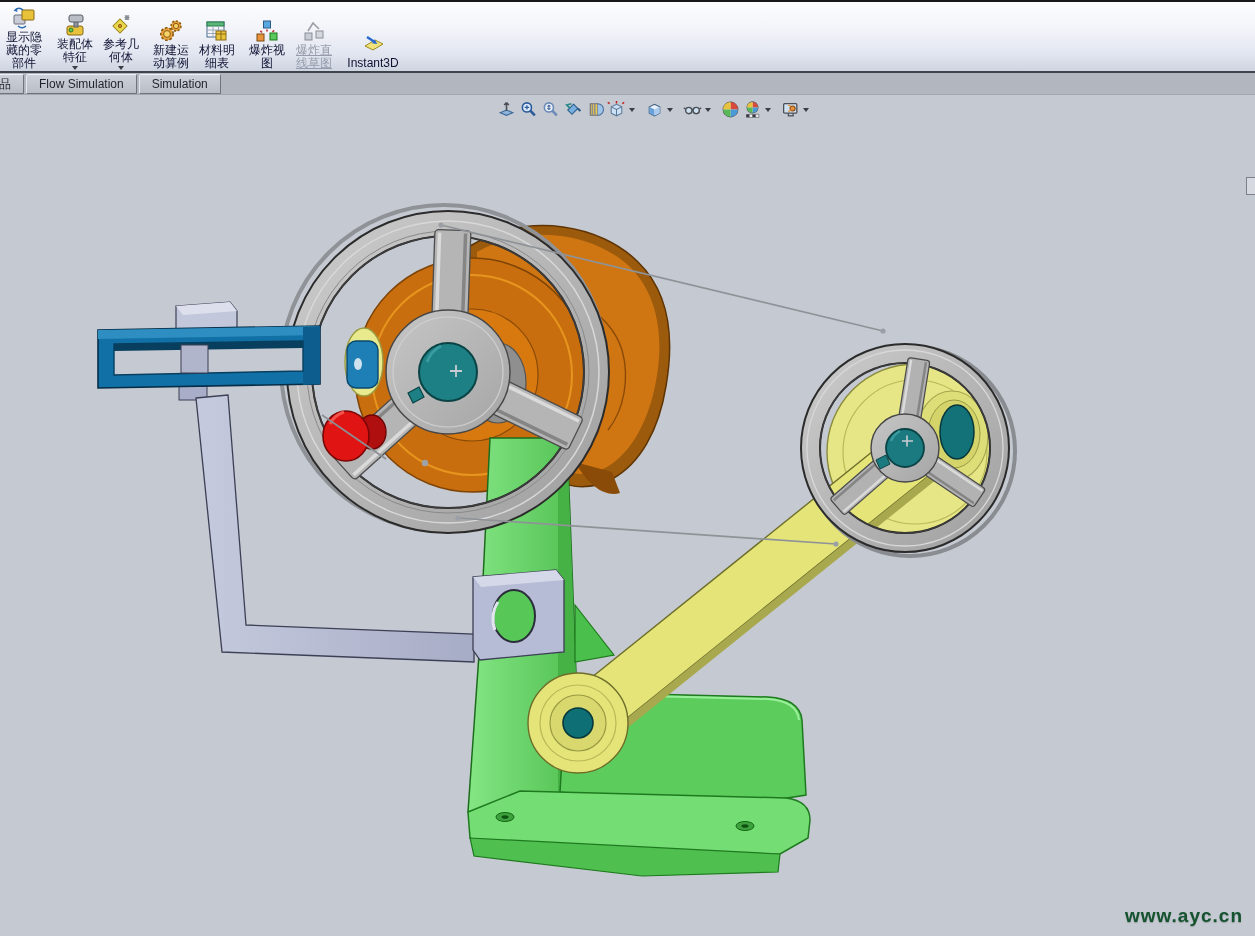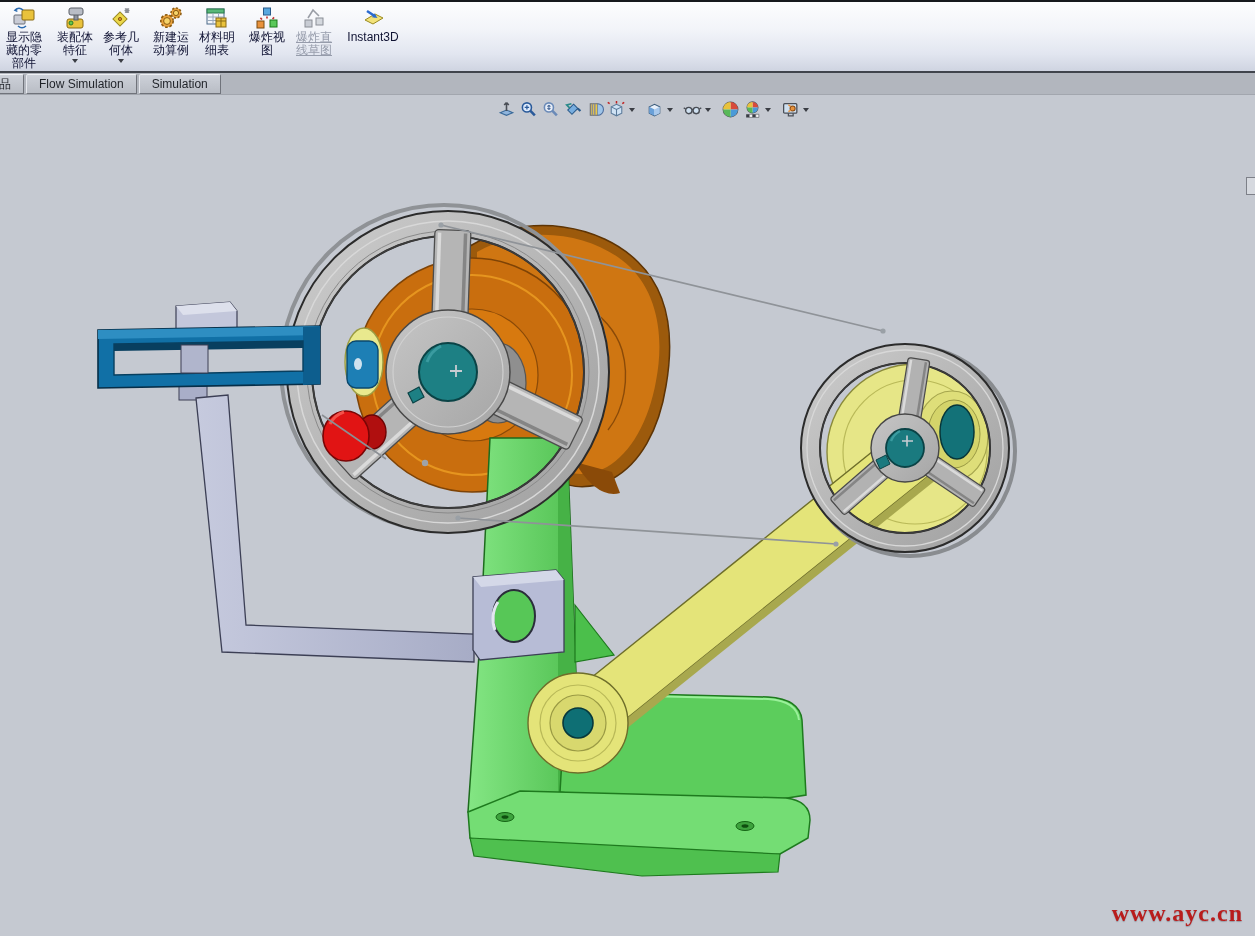--- a/index.html
+++ b/index.html
@@ -8,21 +8,21 @@
     font-family:"Liberation Sans",sans-serif;
     background:#c5c9d1;
   }
   
   .topbar{
     position:absolute;left:0;top:0;width:1255px;height:73px;
     background:linear-gradient(#fdfdfe 0%,#f2f4f9 40%,#e2e6f0 75%,#cfd4e1 100%);
     border-top:2px solid #17191d;
     border-bottom:2px solid #40444c;
     box-sizing:border-box;
-    display:flex;align-items:flex-start;
+    display:flex;align-items:flex-end;
   }
   .tb-btn{
     display:flex;flex-direction:column;align-items:center;justify-content:flex-start;
     padding:3px 1px 1px 1px;box-sizing:border-box;cursor:default;
   }
   .tb-btn .ticon{width:26px;height:26px;flex:0 0 auto;}
   .tb-btn .tlabel{
     font-size:12px;line-height:13px;color:#101333;text-align:center;white-space:nowrap;
   }
   .tb-btn.disabled .tlabel{color:#969cab;text-decoration:underline;}
@@ -57,22 +57,22 @@
     background:#c5c9d1;
   }
   .headsup{
     position:absolute;left:497px;top:3px;height:22px;
     display:flex;align-items:center;gap:3px;
   }
   .hu{width:19px;height:19px;display:block;}
   .hu-gap{width:4px;}
   .watermark{
     position:absolute;right:12px;bottom:9px;
-    font-family:Liberation Serif, serif;font-weight:bold;
-    font-size:24px;color:#b91c1c;letter-spacing:1px;
+    font-family:Liberation Sans, sans-serif;font-weight:bold;
+    font-size:19px;color:#14532d;letter-spacing:1px;
     text-shadow:0 1px 1px rgba(120,125,135,.6);
   }
   .task-tab{
     position:absolute;right:0;top:-12px;width:8px;height:16px;
     background:#d6d9df;border:1px solid #7d8088;border-right:none;
   }
   svg.scene{position:absolute;left:0;top:0;}
 </style>
 </head>
 <body>

